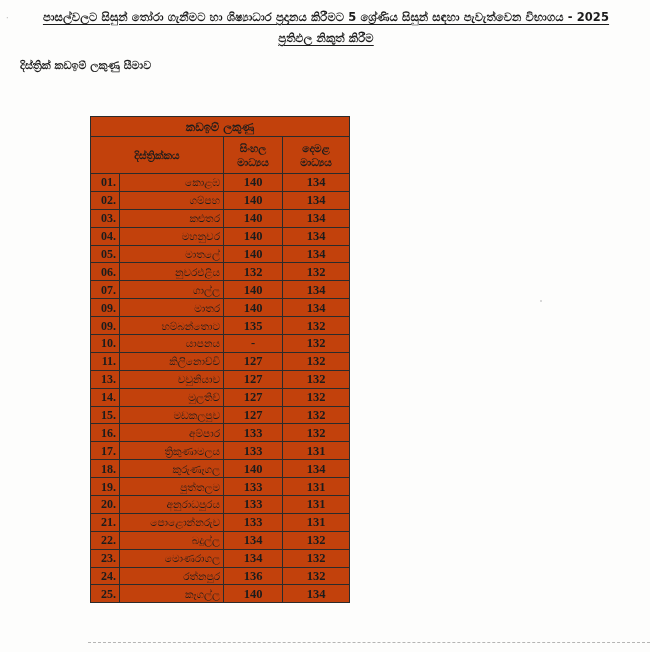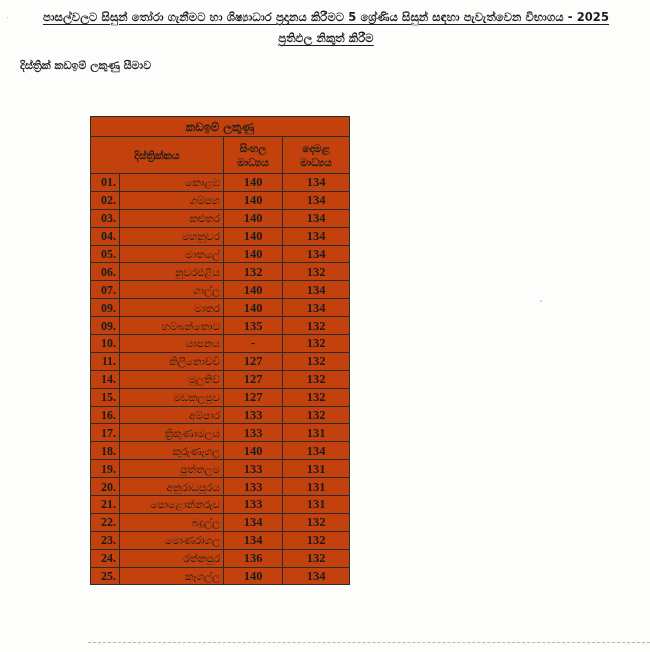--- a/index.html
+++ b/index.html
@@ -210,20 +210,26 @@
             <td class="col-sinhala">-</td>
             <td class="col-tamil">132</td>
           </tr>
           <tr>
             <td class="col-no">11.</td>
             <td class="col-district">කිලිනොච්චි</td>
             <td class="col-sinhala">127</td>
             <td class="col-tamil">132</td>
           </tr>
           <tr>
+            <td class="col-no">13.</td>
+            <td class="col-district">වවුනියාව</td>
+            <td class="col-sinhala">127</td>
+            <td class="col-tamil">132</td>
+          </tr>
+          <tr>
             <td class="col-no">14.</td>
             <td class="col-district">මුලතිව්</td>
             <td class="col-sinhala">127</td>
             <td class="col-tamil">132</td>
           </tr>
           <tr>
             <td class="col-no">15.</td>
             <td class="col-district">මඩකලපුව</td>
             <td class="col-sinhala">127</td>
             <td class="col-tamil">132</td>

